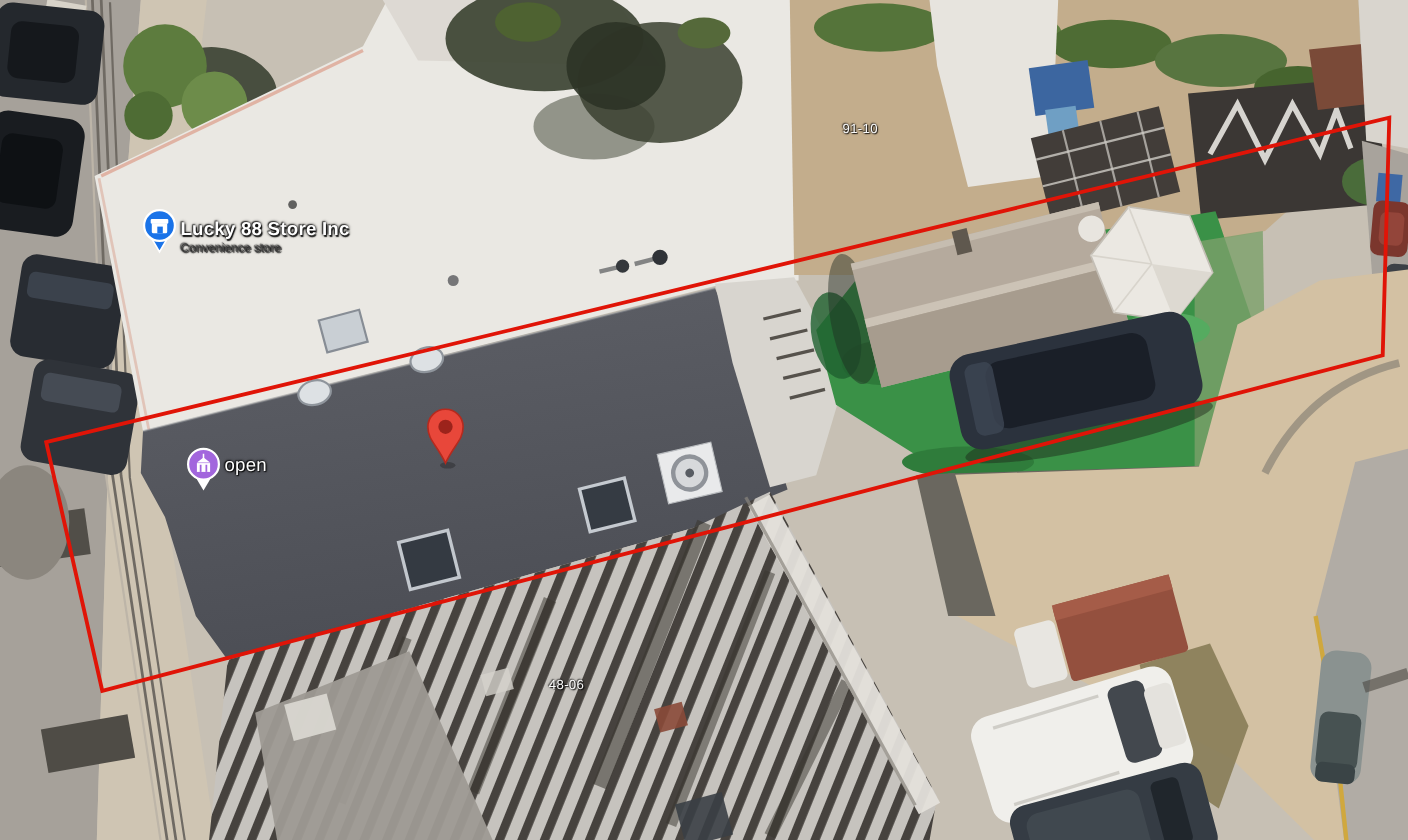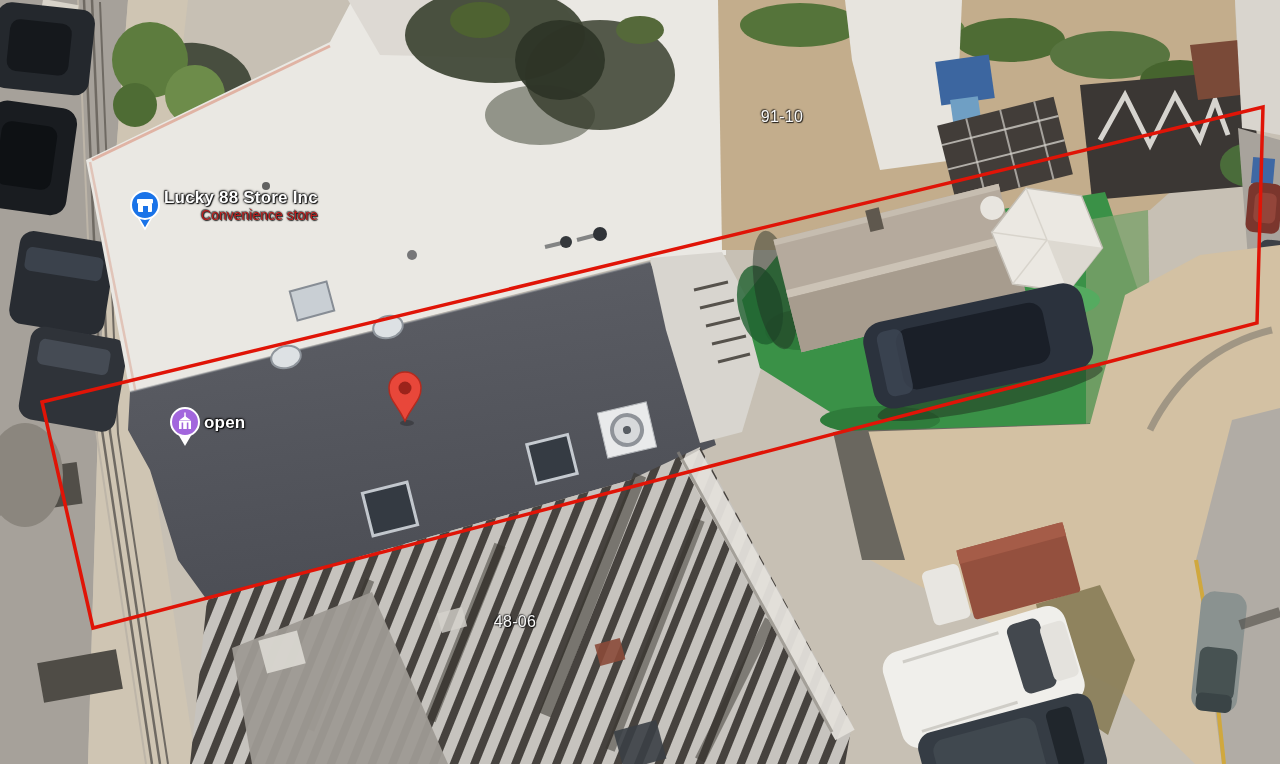--- a/index.html
+++ b/index.html
@@ -11,29 +11,28 @@
   .scene{position:absolute;left:0;top:0;}
   .poi{position:absolute;display:flex;align-items:flex-start;}
   .poi .pin{flex:0 0 auto;}
   .poi-text{margin-left:2px;}
   .poi-title{
     font-size:17px;font-weight:700;color:#ffffff;letter-spacing:.2px;line-height:17px;
     text-shadow:0 0 2px rgba(0,0,0,.95),0 0 3px rgba(0,0,0,.8),1px 1px 1px rgba(0,0,0,.85),-1px -1px 1px rgba(0,0,0,.6);
     white-space:nowrap;
   }
   .poi-sub{
-    font-size:14px;font-weight:400;color:#b91c1c;line-height:15px;margin-top:2px;
+    font-size:11px;font-weight:400;color:#404040;line-height:15px;margin-top:2px;
     text-shadow:0 0 2px rgba(0,0,0,.95),1px 1px 1px rgba(0,0,0,.8),-1px -1px 1px rgba(0,0,0,.55);
     white-space:nowrap;
-    text-align:right;
   }
-  .poi-open .poi-title{font-weight:700;margin-top:8px;}
+  .poi-open .poi-title{font-weight:400;margin-top:8px;}
   .lot-label{
     position:absolute;transform:translate(-50%,-50%);
-    font-size:16px;font-weight:500;color:#fafafa;letter-spacing:.3px;
+    font-size:12px;font-weight:500;color:#fafafa;letter-spacing:.3px;
     text-shadow:0 0 2px rgba(0,0,0,.9),1px 1px 1px rgba(0,0,0,.8),-1px -1px 1px rgba(0,0,0,.5);
     white-space:nowrap;
   }
 </style>
 </head>
 <body>
 
 <div class="stage">
 
   <svg class="scene" width="1280" height="764" viewBox="0 0 1280 764">
@@ -284,21 +283,21 @@
   </svg>
 
   <div class="poi" style="left:128px;top:189px;">
     <svg class="pin" width="34" height="42" viewBox="0 0 34 42">
       <path d="M17,40 L10,28 L24,28 Z" stroke="#ffffff" stroke-width="1.5" fill="#1a73e8"></path>
       <circle cx="17" cy="16" r="14" stroke="#ffffff" stroke-width="2" fill="#1a73e8"></circle>
       <rect x="10" y="14" width="14" height="9" rx="1" fill="#ffffff"></rect>
       <rect x="9" y="10" width="16" height="4.5" rx="1" fill="#ffffff"></rect>
       <rect x="15" y="17" width="5" height="6" fill="#1a73e8"></rect>
     </svg>
-    <div class="poi-text" style="margin-top:0;">
+    <div class="poi-text" style="margin-top:11px;">
       <div class="poi-title">Lucky 88 Store Inc</div>
       <div class="poi-sub">Convenience store</div>
     </div>
   </div>
 
   <div class="poi poi-open" style="left:168px;top:406px;">
     <svg class="pin" width="34" height="42" viewBox="0 0 34 42">
       <path d="M17,40 L10,28 L24,28 Z" fill="#ffffff"></path>
       <circle cx="17" cy="16" r="14" stroke="#ffffff" stroke-width="2" fill="#a266dd"></circle>
       <rect x="16.3" y="6.5" width="1.4" height="5" fill="#ffffff"></rect>

